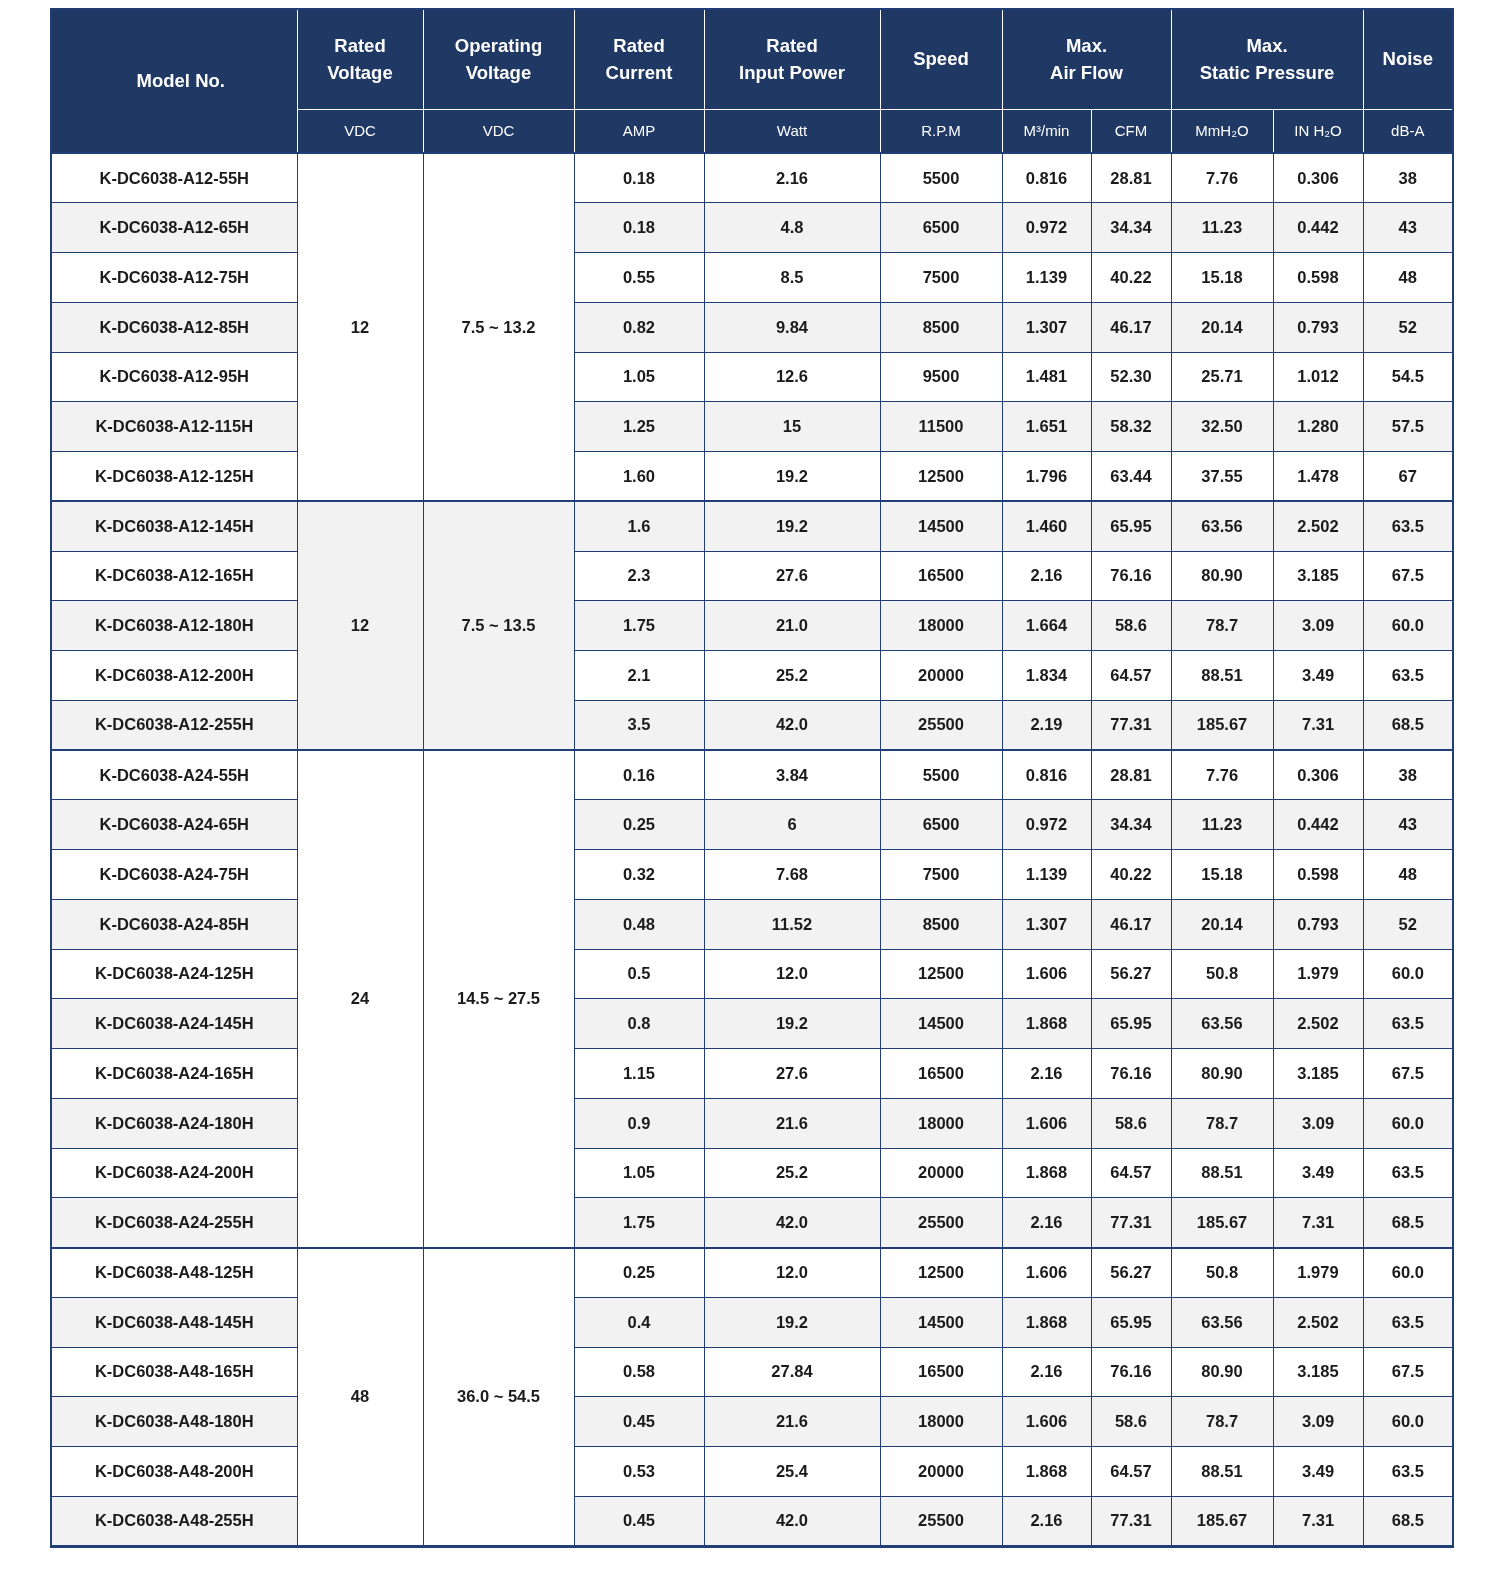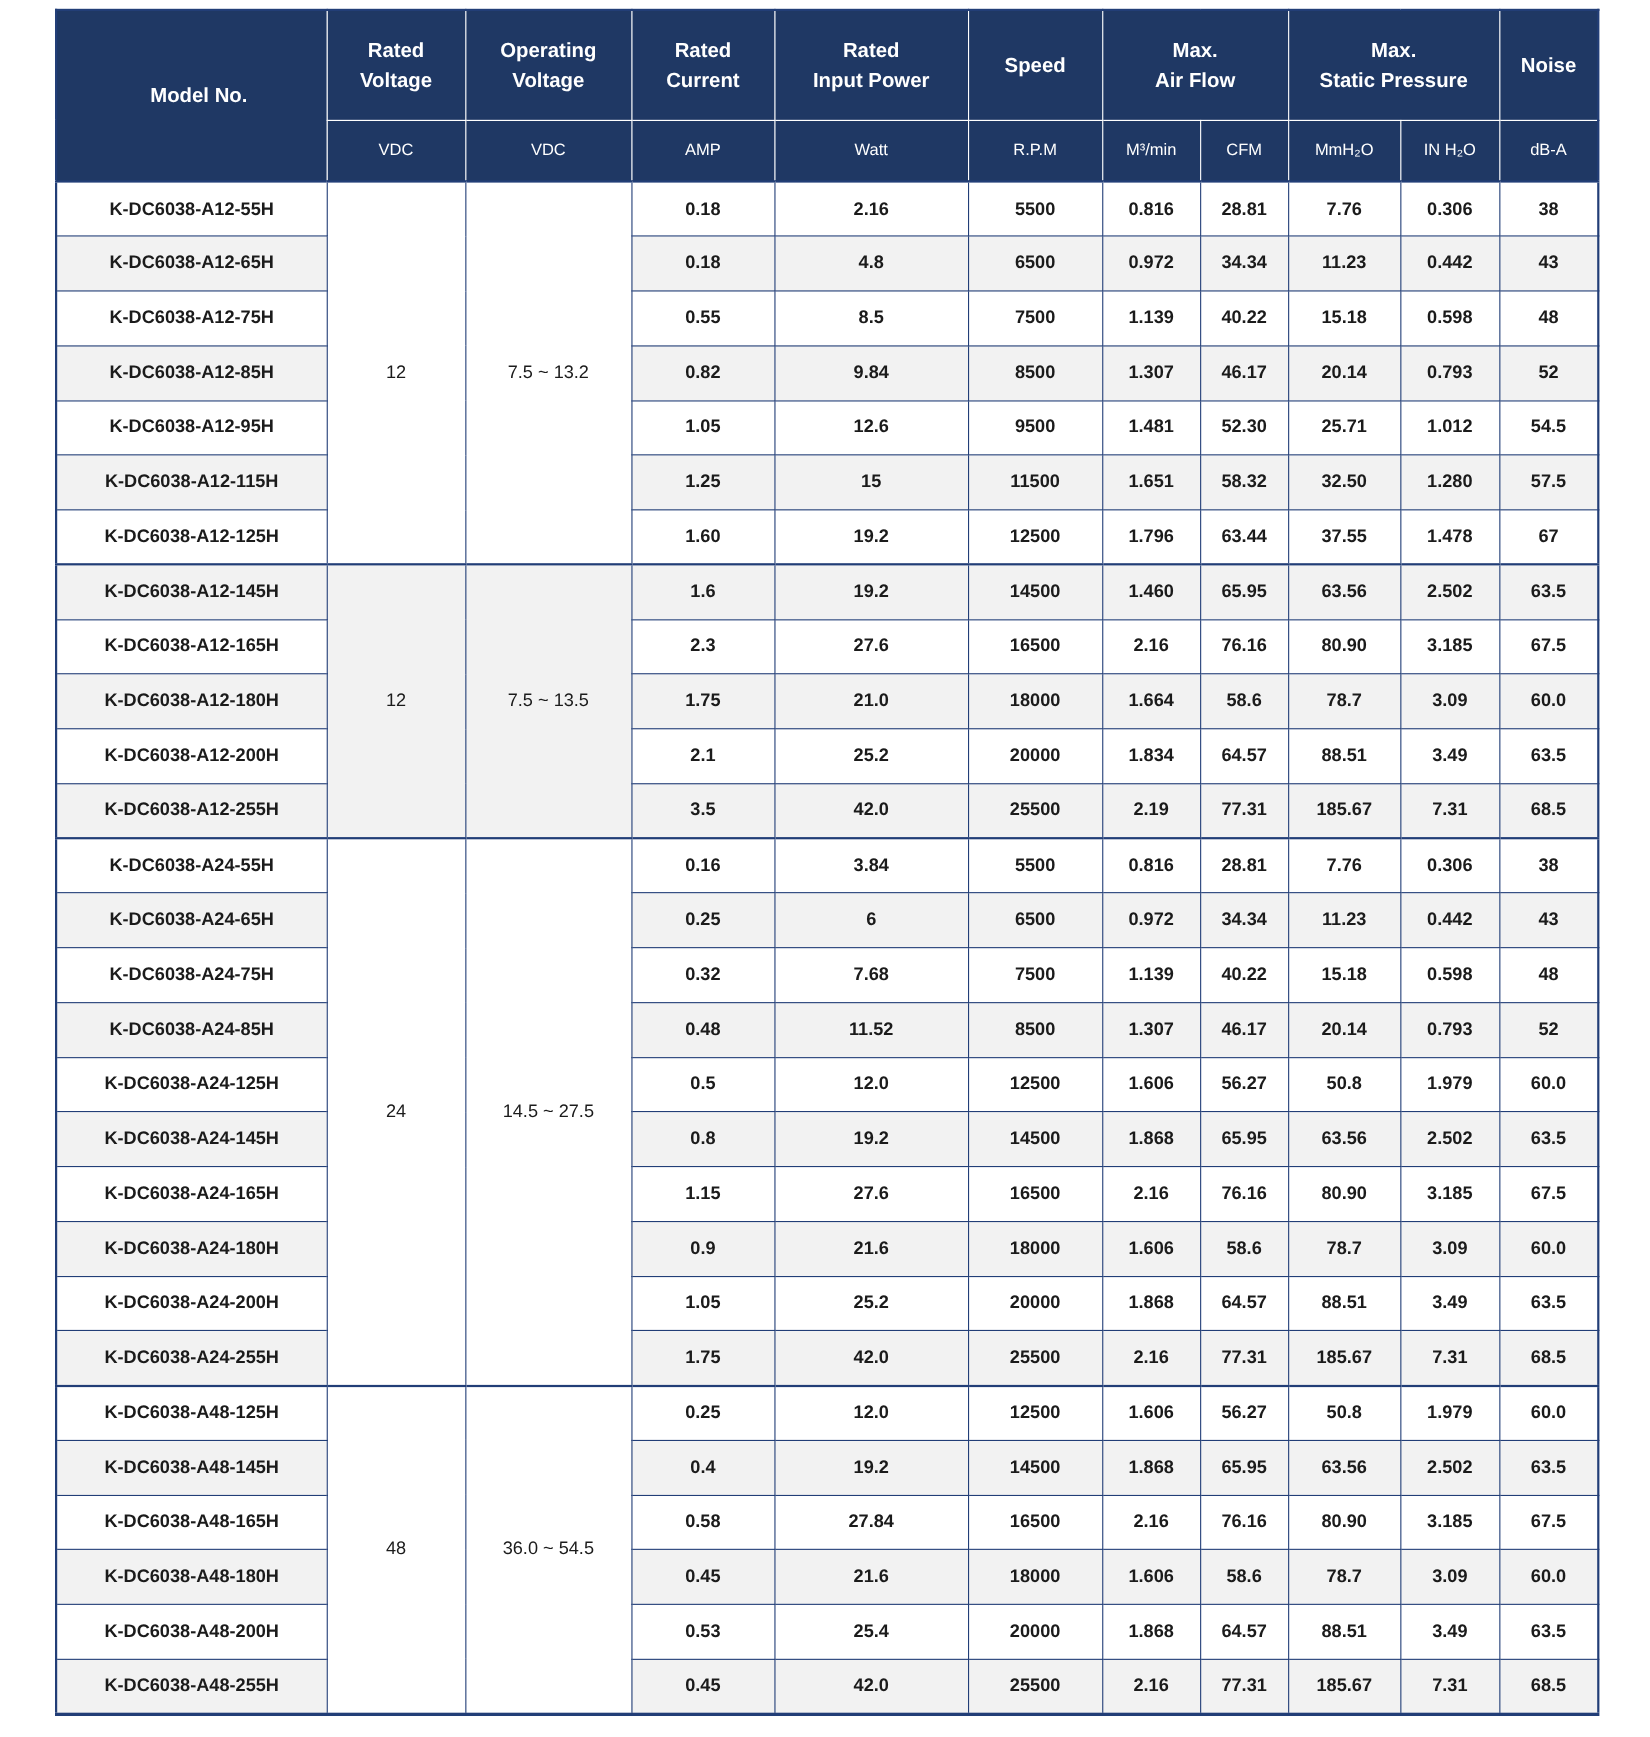--- a/index.html
+++ b/index.html
@@ -29,41 +29,41 @@
     border:1px solid #ffffff;
     font-weight:bold;
     font-size:18.5px;
     line-height:1.5;
     white-space:pre-line;
     padding:0 4px;
     text-align:center;
     vertical-align:middle;
   }
   thead tr.main{height:100px;}
-  thead tr.units{height:56px;}
+  thead tr.units{height:44px;}
   thead tr.units th{
     font-weight:400;
     font-size:15px;
     border-bottom:2px solid var(--grid);
   }
   thead th.model-h{font-size:18.5px;padding-left:17px;}
   
   tbody tr{height:49.75px;}
   tbody td{
     border:1px solid var(--grid);
     text-align:center;
     vertical-align:middle;
     color:var(--ink);
     font-weight:bold;
     font-size:16.5px;
     background:#ffffff;
     padding:0 2px;
   }
   tbody tr.alt td{background:var(--alt);}
-  tbody td.merged{background:#ffffff;font-weight:normal;}
+  tbody td.merged{background:#ffffff;font-weight:bold;}
   tbody tr.group-start td{border-top:2.5px solid var(--grid);}
 </style>
 </head>
 <body>
 
 <div class="table-wrap">
   <table>
     <colgroup>
       <col style="width:246px">
         <col style="width:126px">

